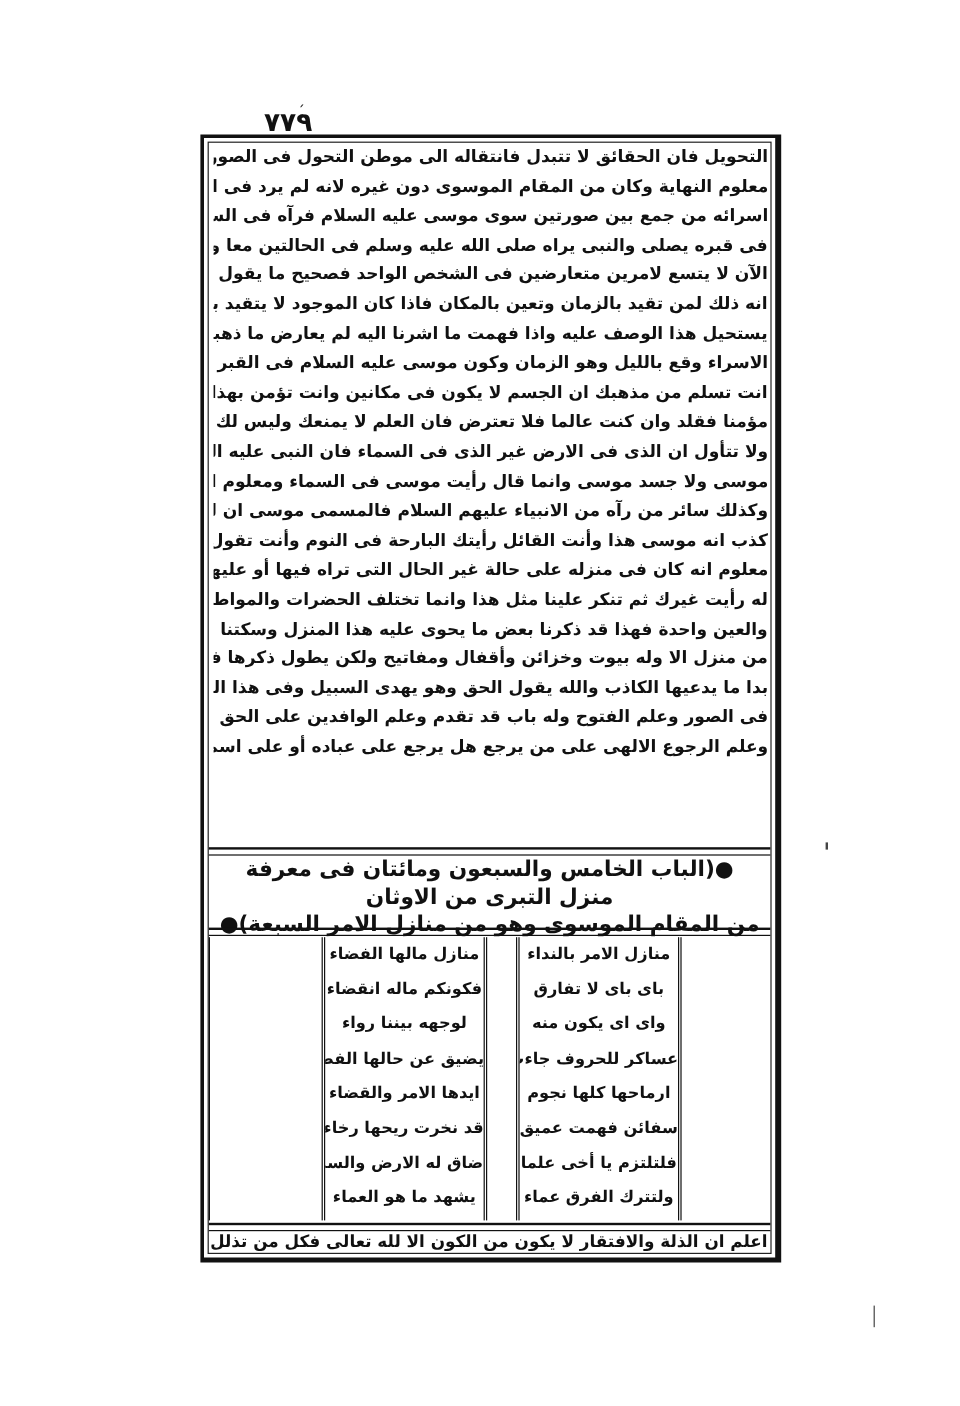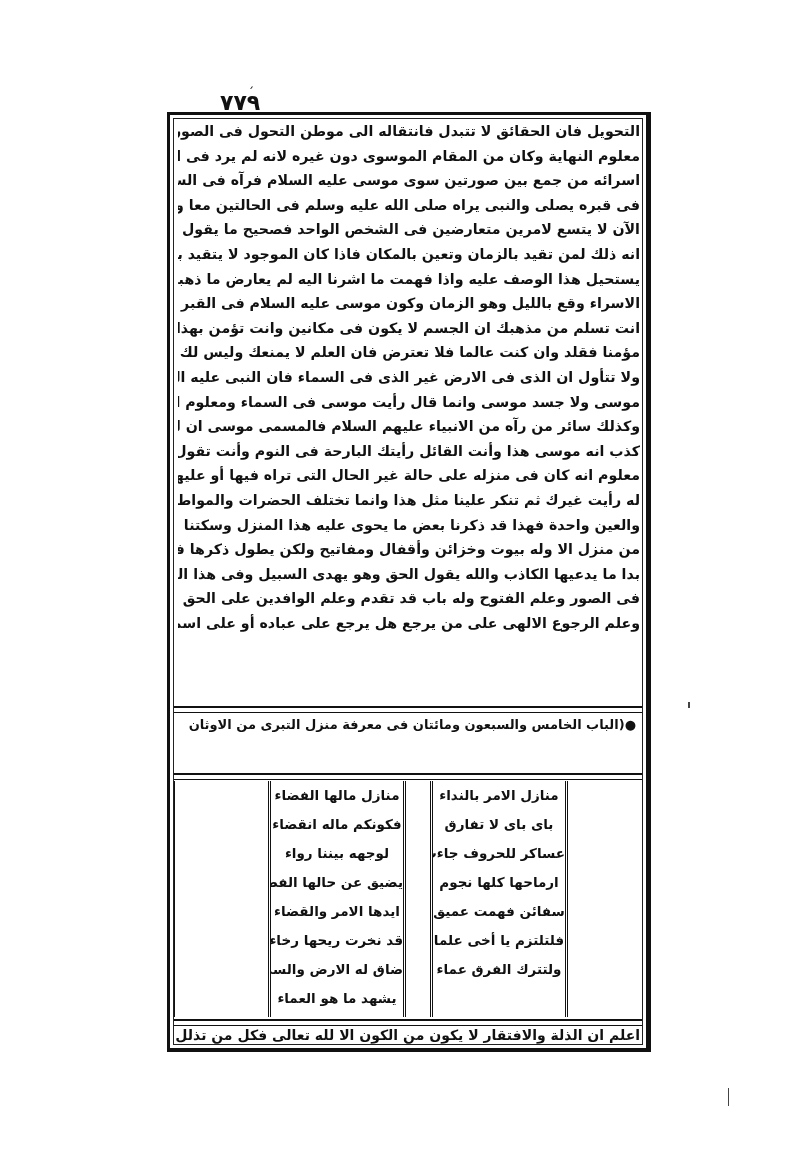--- a/index.html
+++ b/index.html
@@ -13,21 +13,21 @@
            box-sizing:border-box; }
   .frame-inner { position:absolute; left:3px; top:3px; right:3px; bottom:3px;
                  border:1px solid #222; }
   .body-text { position:absolute; left:8px; right:6px; top:4px; direction:rtl;
                text-align:justify; font-size:14.2px; line-height:24.6px; font-weight:bold; }
   .body-text .line { display:block; white-space:nowrap; overflow:hidden;
                      text-align-last:justify; height:24.6px; }
   .rule-double { position:absolute; left:4px; right:4px; height:4px;
                  border-top:2px solid #111; border-bottom:1px solid #111; }
   .chapter-heading { position:absolute; left:10px; right:10px; top:598px; direction:rtl;
-                     font-size:13px; line-height:23px; font-weight:bold; }
+                     text-align:center; font-size:18px; line-height:23px; font-weight:bold; }
   .poem { position:absolute; left:0; right:0; top:666px; height:236px; }
   .poem-col { position:absolute; top:0; height:236px; width:132px;
               border-left:3px double #111; border-right:3px double #111;
               direction:rtl; text-align:center; font-size:13.5px; font-weight:bold; }
   .poem-col .verse { display:block; height:29px; line-height:29px; white-space:nowrap; overflow:hidden; }
   .col-right { left:232px;margin-left:28px; }
   .col-left { left:98px; }
   .col-divider { position:absolute; top:0; height:236px; width:0; border-left:1px solid #111; }
   .footer-line { position:absolute; left:6px; right:6px; top:908px; direction:rtl;
                  font-size:14px; font-weight:bold; line-height:24px; white-space:nowrap;
@@ -64,29 +64,31 @@
     <span class="line">من منزل الا وله بيوت وخزائن وأقفال ومفاتيح ولكن يطول ذكرها فى كل منزل وربما اذا</span>
     <span class="line">بدا ما يدعيها الكاذب والله يقول الحق وهو يهدى السبيل  وفى هذا المنزل علم اتيان المعانى</span>
     <span class="line">فى الصور وعلم الفتوح وله باب قد تقدم وعلم الوافدين على الحق وعلم التنزيه وعلم الستر والتجلى</span>
     <span class="line" style="text-align-last:right;">وعلم الرجوع الالهى على من يرجع هل يرجع على عباده أو على اسمائه</span>
   </div>
 
   <div class="rule-double" style="top:591px;"></div>
 
   <div class="chapter-heading">
     <div>●(الباب الخامس والسبعون ومائتان فى معرفة منزل التبرى من الاوثان</div>
+    <div>من المقام الموسوى وهو من منازل الامر السبعة)●</div>
   </div>
 
   <div class="rule-double" style="top:658px;"></div>
 
   <div class="poem">
     <div class="col-divider" style="left:4px;"></div>
     <div class="poem-col col-right">
       <span class="verse">منازل الامر بالنداء</span>
       <span class="verse">باى باى لا تفارق</span>
+      <span class="verse">واى اى يكون منه</span>
       <span class="verse">عساكر للحروف جاءت</span>
       <span class="verse">ارماحها كلها نجوم</span>
       <span class="verse">سفائن فهمت عميق</span>
       <span class="verse">فلتلتزم يا أخى علما</span>
       <span class="verse">ولتترك الفرق عماء</span>
     </div>
     <div class="poem-col col-left">
       <span class="verse">منازل مالها الفضاء</span>
       <span class="verse">فكونكم ماله انقضاء</span>
       <span class="verse">لوجهه بيننا رواء</span>

